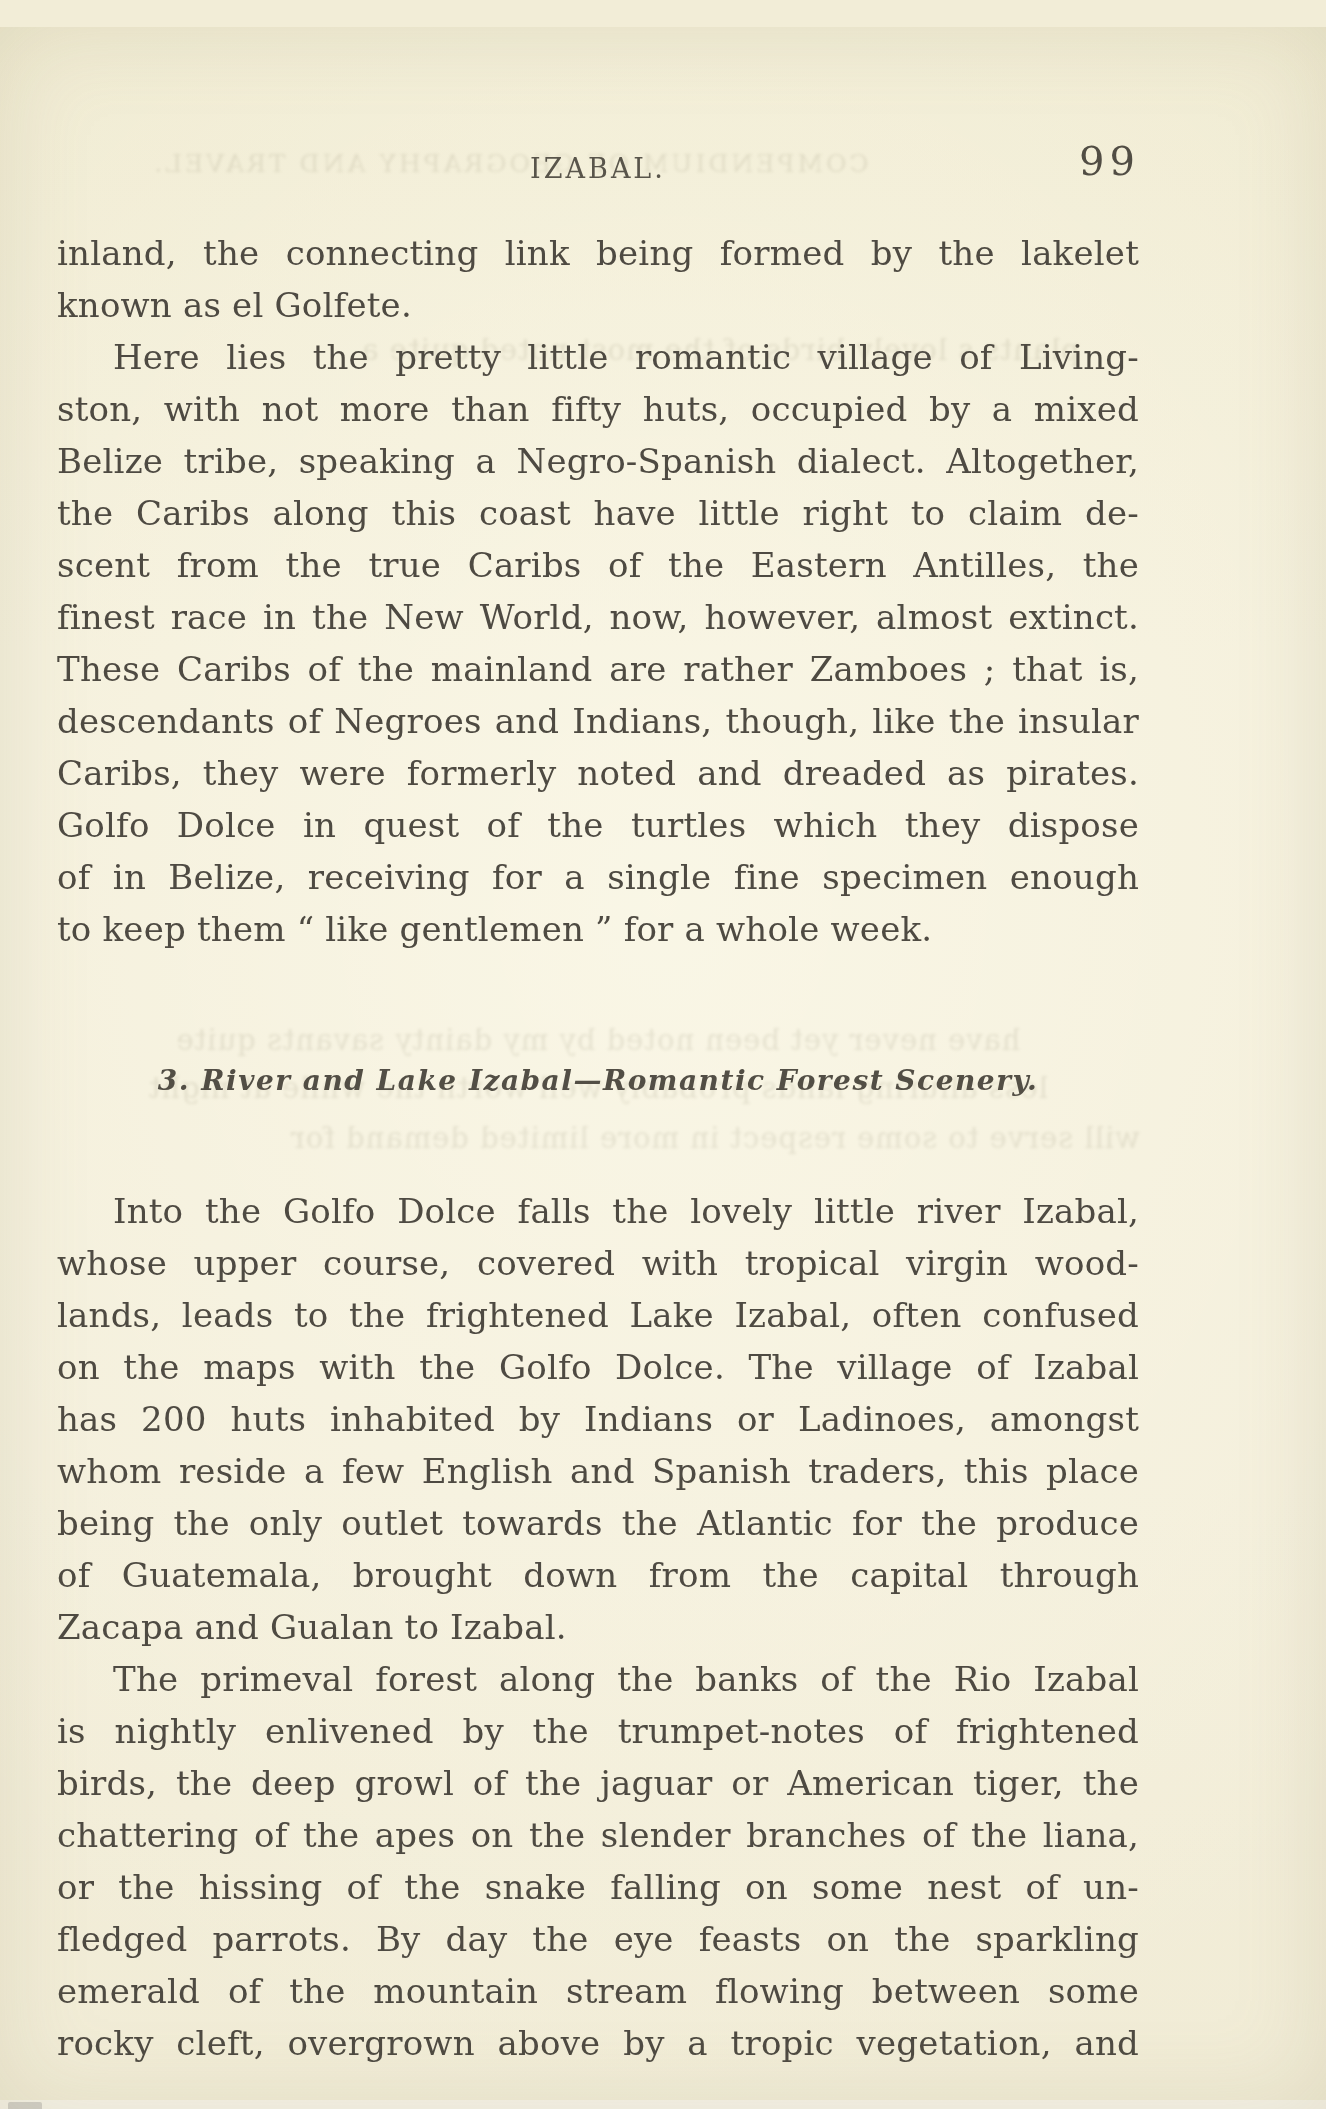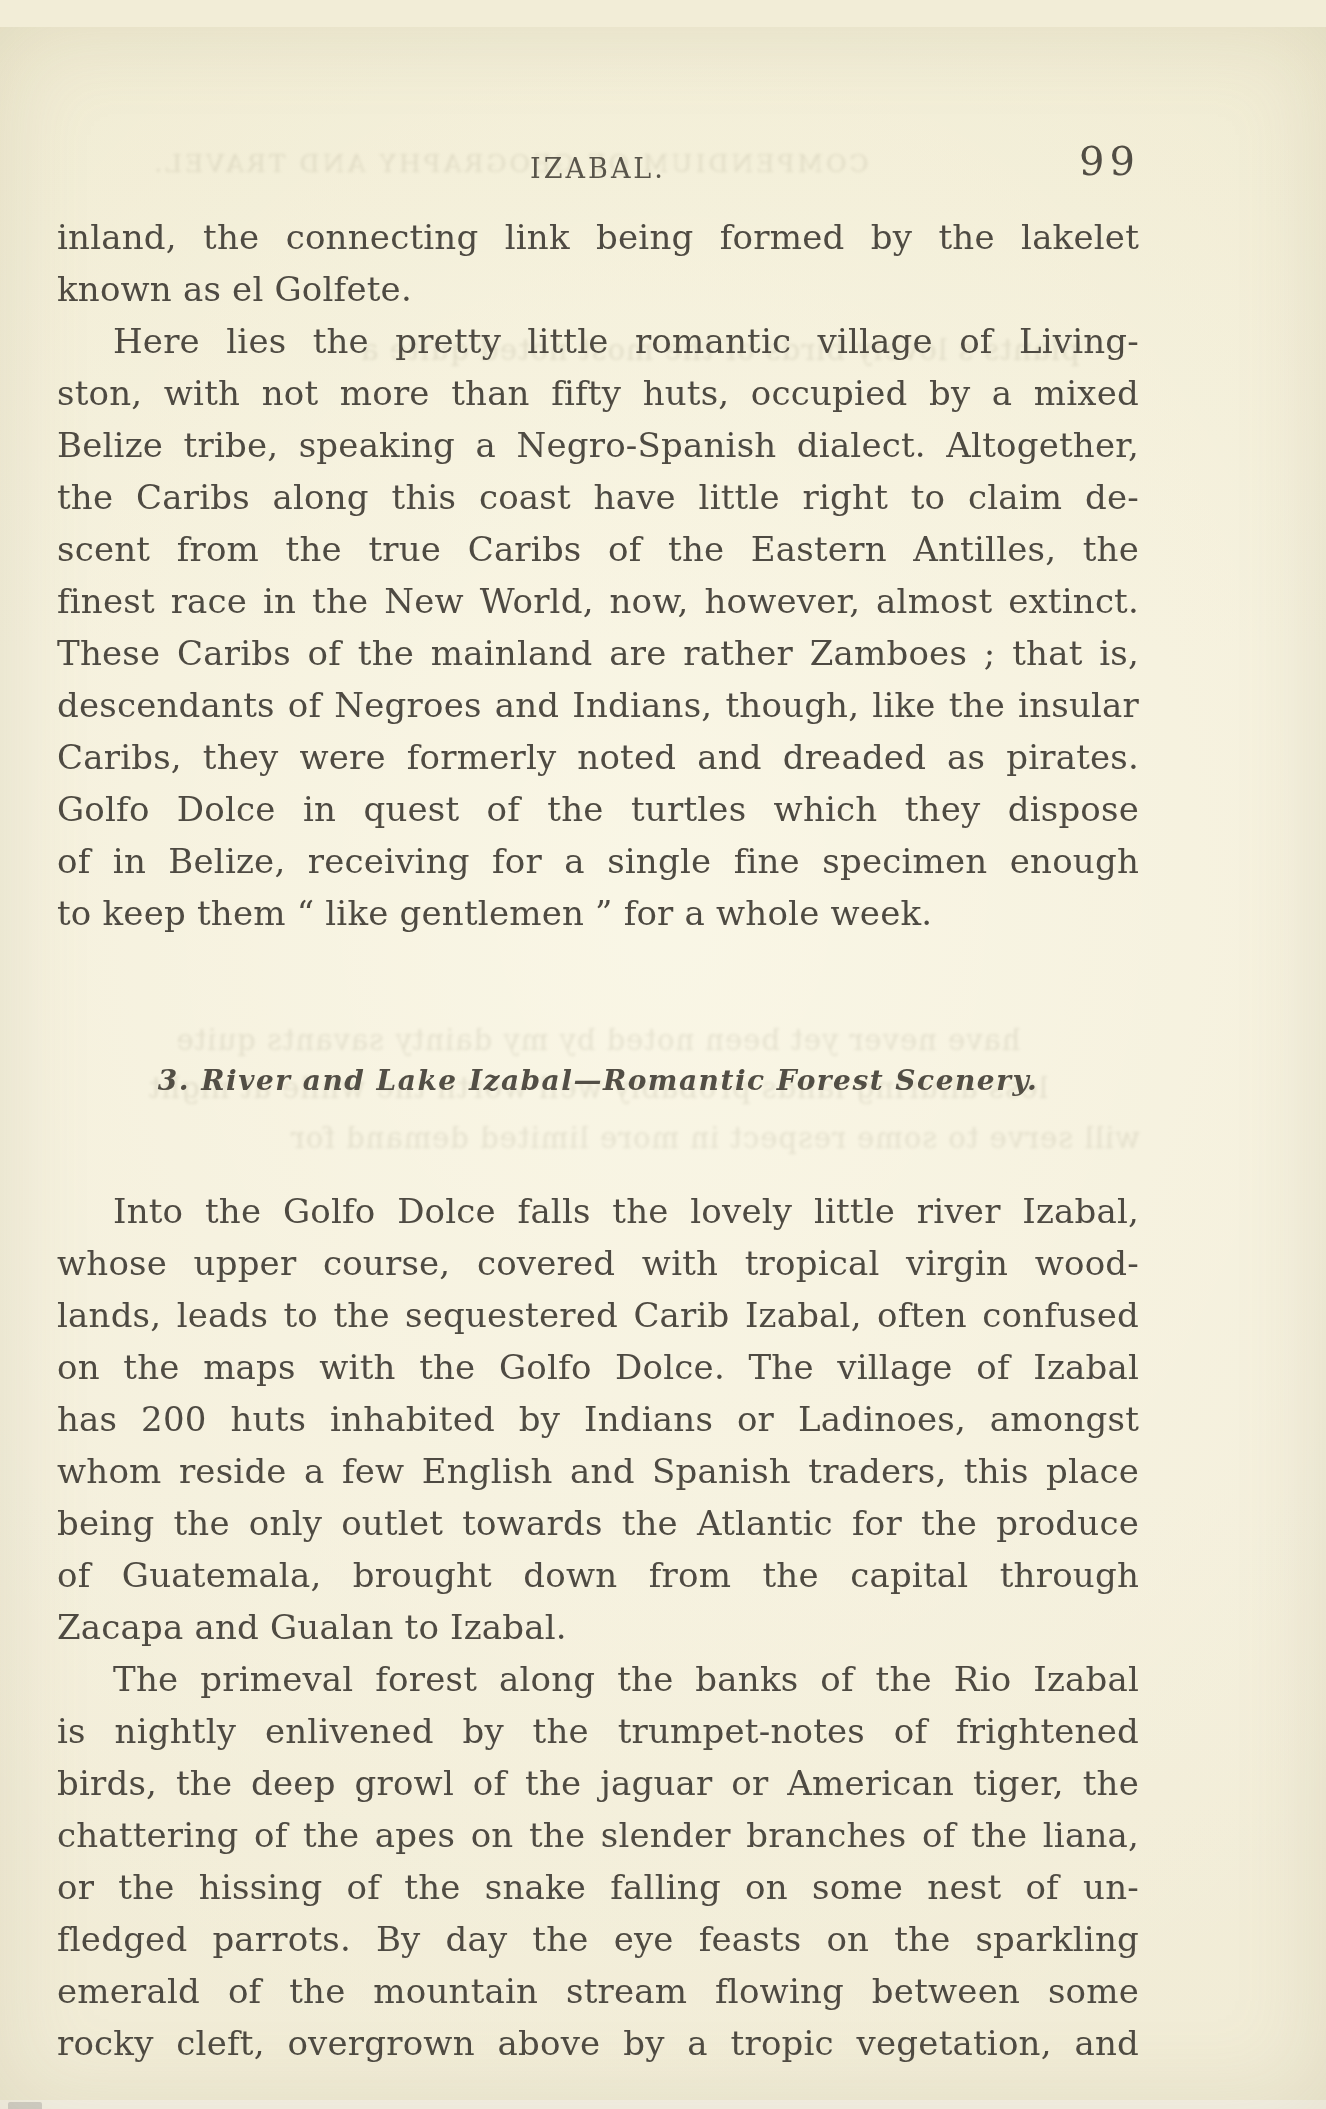--- a/index.html
+++ b/index.html
@@ -31,21 +31,21 @@
   }
   .page-number{
     position:absolute;top:112px;right:186px;
     font-size:40px;line-height:1.1;letter-spacing:5px;color:#514d44;
   }
   .text-block{
     position:absolute;left:57px;width:1082px;top:0;height:2109px;
     color:#4e4a42;font-size:34px;letter-spacing:0.2px;
   }
   .body-block{position:absolute;left:0;width:1082px;}
-  #block1{top:184px;}
+  #block1{top:200px;}
   #block2{top:1158px;}
   .line{
     height:52px;line-height:52px;white-space:normal;
     text-align:justify;text-align-last:justify;
   }
   .line.endline{text-align-last:left;}
   .line.indent{padding-left:56px;}
   .section-heading{
     position:absolute;left:0;width:1082px;top:1028px;margin:0;
     font-size:28px;font-weight:bold;font-style:italic;
@@ -99,21 +99,21 @@
           <div class="line endline">to keep them “ like gentlemen ” for a whole week.</div>
         </div>
       </div>
 
     <h2 class="section-heading">3. River and Lake Izabal—Romantic Forest Scenery.</h2>
 
     <div id="block2" class="body-block">
         <div>
           <div class="line indent">Into the Golfo Dolce falls the lovely little river Izabal,</div>
           <div class="line">whose upper course, covered with tropical virgin wood-</div>
-          <div class="line">lands, leads to the sequestered Carib Izabal, often confused</div>
+          <div class="line">lands, leads to the frightened Lake Izabal, often confused</div>
           <div class="line">on the maps with the Golfo Dolce. The village of Izabal</div>
           <div class="line">has 200 huts inhabited by Indians or Ladinoes, amongst</div>
           <div class="line">whom reside a few English and Spanish traders, this place</div>
           <div class="line">being the only outlet towards the Atlantic for the produce</div>
           <div class="line">of Guatemala, brought down from the capital through</div>
           <div class="line endline">Zacapa and Gualan to Izabal.</div>
         </div>
         <div>
           <div class="line indent">The primeval forest along the banks of the Rio Izabal</div>
           <div class="line">is nightly enlivened by the trumpet-notes of frightened</div>

